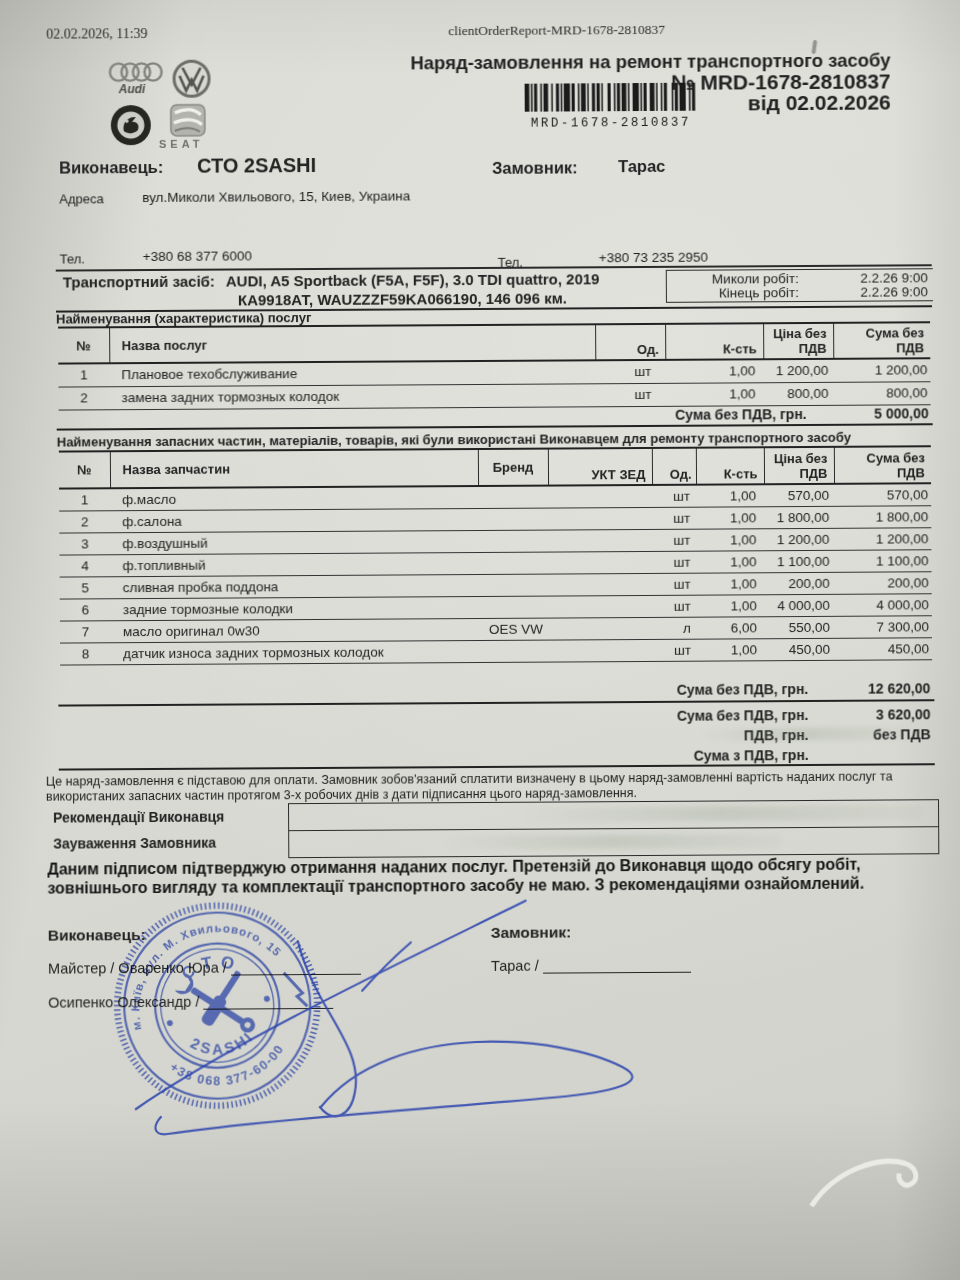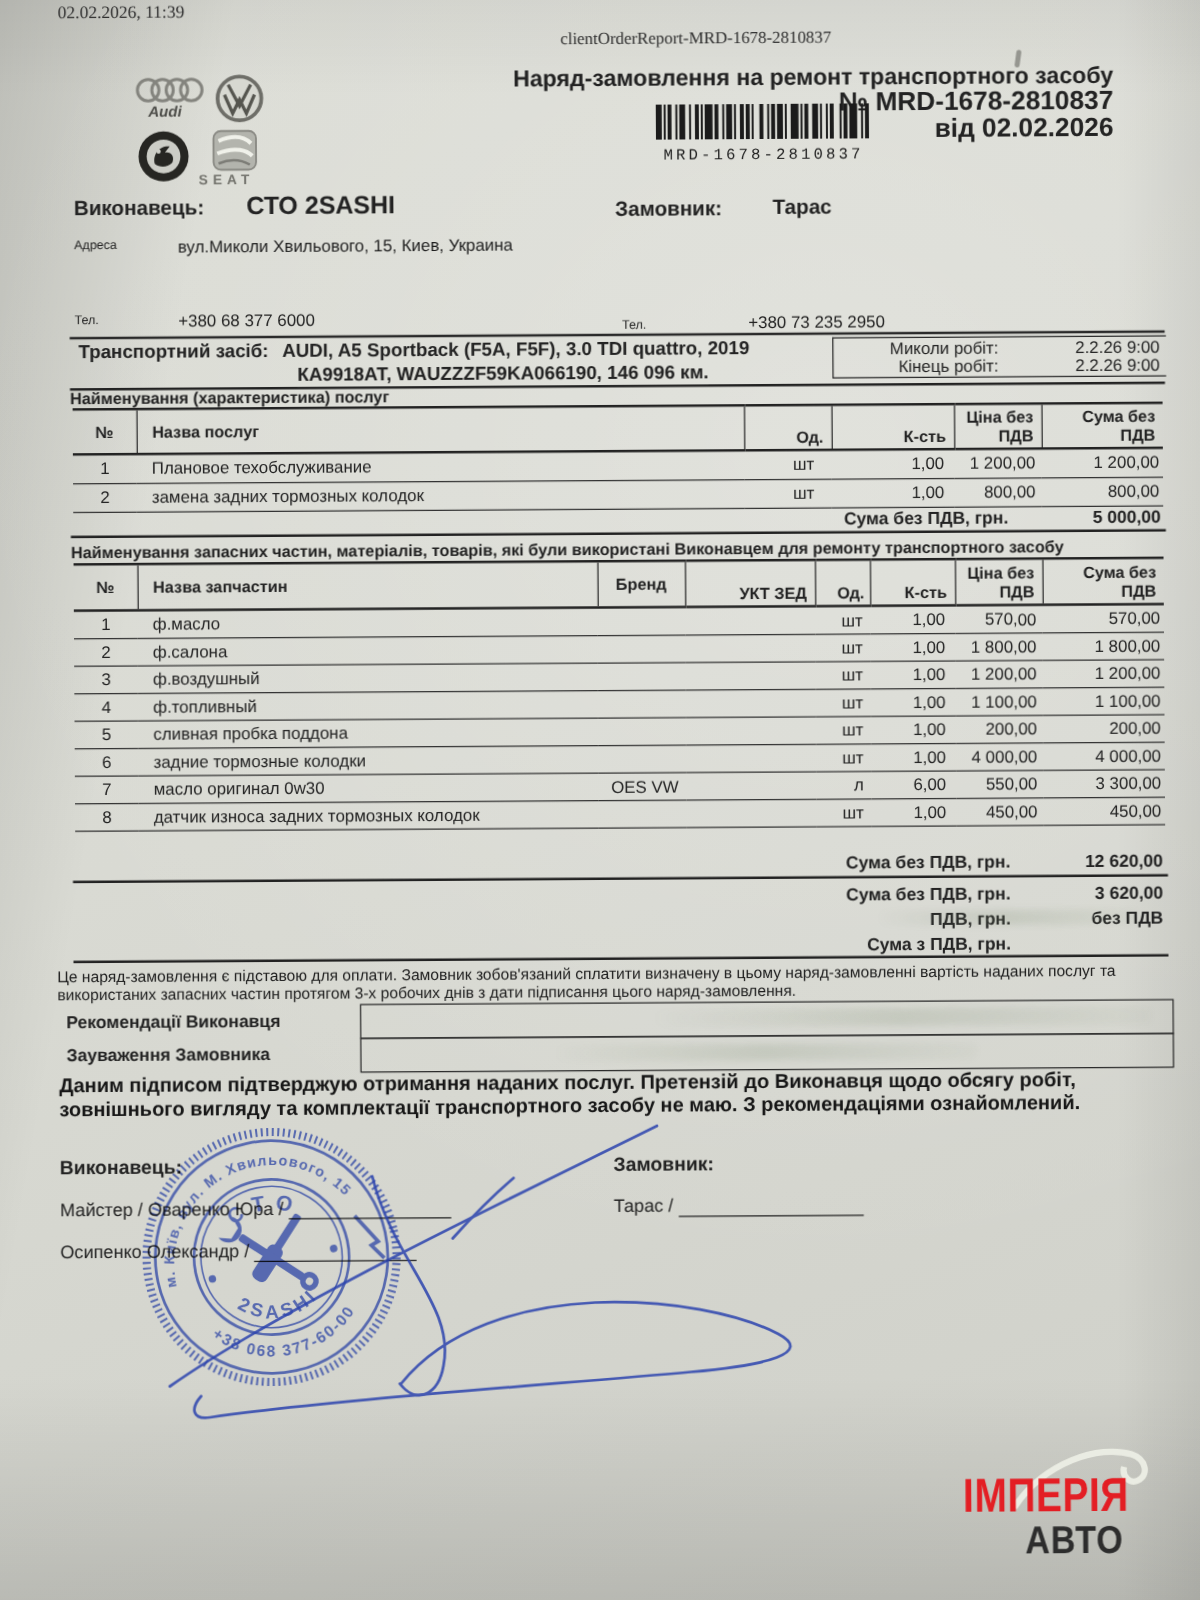--- a/index.html
+++ b/index.html
@@ -12,29 +12,29 @@
       linear-gradient(to left, rgba(0,0,0,.07), rgba(0,0,0,0) 7%),
       linear-gradient(to bottom, rgba(0,0,0,.05), rgba(0,0,0,0) 6%),
       linear-gradient(160deg,#dcddd6 0%,#d9dad3 45%,#cfd0c9 100%);
     overflow:hidden;}
   .content{position:absolute;inset:0;transform:rotate(-0.35deg);color:#232323;filter:blur(.22px);}
   .abs{position:absolute;}
   .serif{font-family:"Liberation Serif",serif;}
   .b{font-weight:bold;}
   .r{text-align:right;margin-left:28px;}
   
-  .printed-at{left:50px;top:1px;font-size:14px;color:#2f2f2f;}
+  .printed-at{left:50px;top:24px;font-size:14px;color:#2f2f2f;}
   .report-name{left:452px;top:23px;font-size:13.5px;color:#2f2f2f;}
   .title-block{right:66px;top:52px;text-align:right;line-height:21px;}
   .title-l1{font-size:18.5px;font-weight:bold;}
   .title-l2,.title-l3{font-size:21px;font-weight:bold;}
   .barcode-wrap{left:528px;top:84px;width:172px;}
   .barcode-digits{margin-top:1px;text-align:center;font-family:"Liberation Mono",monospace;font-size:12.5px;letter-spacing:2.5px;color:#1d1d1d;white-space:nowrap;}
   
-  .lab{font-size:10px;color:#242424;}
+  .lab{font-size:13px;color:#242424;}
   .val{font-size:13.5px;color:#1f1f1f;}
   
   .veh-box{left:58px;top:267px;width:876px;height:39px;border-top:2px solid #2a2a2a;border-bottom:2.5px solid #222;}
   .veh-label{left:65px;top:271px;font-size:15px;font-weight:bold;}
   .veh-l1{left:228px;top:271px;font-size:15px;font-weight:600;}
   .veh-l2{left:240px;top:290px;font-size:15px;font-weight:600;border-bottom:1.5px solid #2a2a2a;padding-bottom:1px;}
   .work-box{left:668px;top:271px;width:266px;height:31px;border:1.5px solid #2a2a2a;border-right:none;border-bottom:1.5px solid #2a2a2a;}
   .work-row{position:absolute;left:0;width:100%;font-size:13.5px;}
   .work-lab{position:absolute;right:134px;white-space:nowrap;}
   .work-val{position:absolute;right:5px;white-space:nowrap;}
@@ -307,21 +307,21 @@
             <td class="r" style="padding-right:3px;">4 000,00</td>
           </tr>
       <tr style="height:22px;">
             <td style="text-align:center;">7</td>
             <td style="padding-left:12px;">масло оригинал 0w30</td>
             <td style="text-align:right;">OES VW</td>
             <td></td>
             <td class="r" style="padding-right:6px;">л</td>
             <td class="r" style="padding-right:8px;">6,00</td>
             <td class="r" style="padding-right:5px;">550,00</td>
-            <td class="r" style="padding-right:3px;">3 300,00</td>
+            <td class="r" style="padding-right:3px;">7 300,00</td>
           </tr>
       <tr style="height:22px;">
             <td style="text-align:center;">8</td>
             <td style="padding-left:12px;">датчик износа задних тормозных колодок</td>
             <td style="text-align:center;"></td>
             <td></td>
             <td class="r" style="padding-right:6px;">шт</td>
             <td class="r" style="padding-right:8px;">1,00</td>
             <td class="r" style="padding-right:5px;">450,00</td>
             <td class="r" style="padding-right:3px;">450,00</td>
@@ -416,19 +416,15 @@
         <path d="M 296,940 C 312,1008 362,1044 352,1092 C 348,1114 331,1124 317,1106"></path>
         <path d="M 318,1106 C 390,1018 560,1036 620,1068 C 648,1083 612,1093 550,1098 C 430,1108 258,1119 165,1132 C 151,1134 149,1125 158,1115"></path>
         <path d="M 133,1107 C 230,1040 420,952 524,901"></path>
         <path d="M 360,990 C 380,968 396,953 409,942"></path>
       </g>
     </svg>
 
     <svg class="abs" style="left:780px;top:1150px;" width="150" height="70" viewBox="0 0 150 70">
       <path d="M 28,58 C 52,22 96,8 122,16 C 134,20 136,33 127,37 C 121,40 114,34 116,26" stroke="#eceee5" stroke-width="5" fill="none" opacity="0.95"></path>
     </svg>
-    <div class="abs imperia">
-      <div class="imp-l1" style="color:#e31e24;">ІМПЕРІЯ</div>
-      <div class="imp-l2" style="color:#2d2d2d;">АВТО</div>
-    </div>
 
   </div>
 </div>
 
 </body></html>

